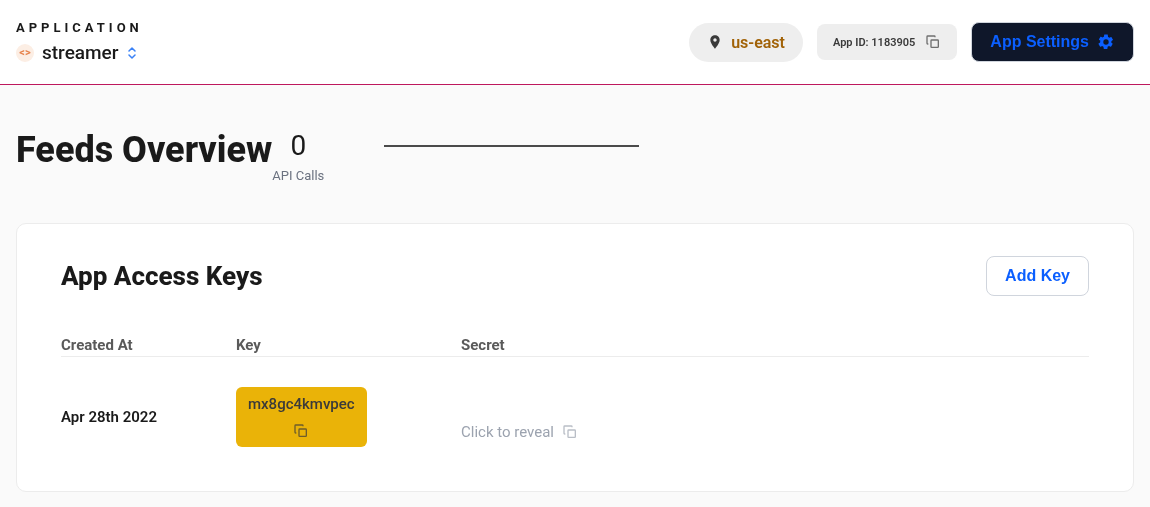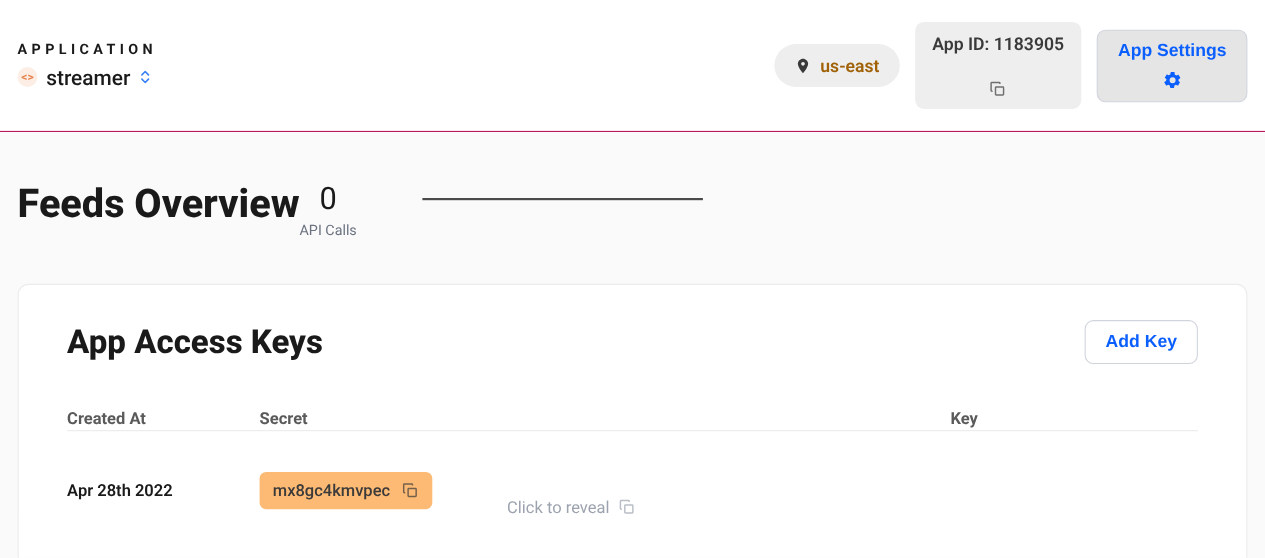--- a/index.html
+++ b/index.html
@@ -74,51 +74,48 @@
       padding: 10px 18px;
       background: #eeeeee;
       border-radius: 22px;
       font-size: 16px;
       font-weight: 600;
       color: #a16207;
     }
     .appid-chip {
       display: flex;
       align-items: center;
-      gap: 24px;
+      gap: 10px;
       padding: 10px 16px;
       background: #eeeeee;
       border-radius: 8px;
-      font-size: 16px;
+      font-size: 11px;
       font-weight: 600;
       color: #3a3a3a;
-      flex-direction: column;
     }
     .pin-icon {
       width: 16px;
       height: 16px;
     }
     .copy-icon {
       width: 16px;
       height: 16px;
       opacity: 0.7;
     }
     .settings-btn {
       display: flex;
-      align-items: center;
       gap: 8px;
       padding: 10px 18px;
-      background: #e5e5e5;
+      background: #0f172a;
       border: 1px solid #d0d5dd;
       border-radius: 8px;
       font-size: 16px;
       font-weight: 700;
       color: #0b5fff;
       cursor: pointer;
-      flex-direction: column;
     }
     .gear-icon {
       width: 18px;
       height: 18px;
     }
     .content {
       padding: 44px 16px 16px 16px;
     }
     .overview-row {
       display: flex;
@@ -163,21 +160,21 @@
       border-radius: 10px;
       padding: 32px 44px 44px 44px;
     }
     .card-header {
       display: flex;
       justify-content: space-between;
       align-items: center;
       margin-bottom: 40px;
     }
     .card-title {
-      font-size: 30px;
+      font-size: 26px;
       font-weight: 800;
       color: #1a1a1a;
     }
     .add-key-btn {
       padding: 10px 18px;
       background: #ffffff;
       border: 1px solid #d0d5dd;
       border-radius: 8px;
       font-size: 16px;
       font-weight: 700;
@@ -216,25 +213,26 @@
     }
     .td-created {
       font-weight: 600;
       color: #1a1a1a;
     }
     .key-badge {
       display: inline-flex;
       align-items: center;
       gap: 10px;
       padding: 8px 12px;
-      background: #fdba74;
+      background: #eab308;
       border-radius: 6px;
       font-size: 15px;
       color: #3a3a3a;
       font-weight: 500;
+      flex-direction: column;
     }
     .reveal {
       display: inline-flex;
       align-items: center;
       gap: 8px;
       font-size: 15px;
       color: #9ca3af;
       cursor: pointer;
       margin-top: 30px;
     }
@@ -295,22 +293,22 @@
   </div>
 
   <div class="card">
     <div class="card-header">
       <h2 class="card-title">App Access Keys</h2>
       <button class="add-key-btn">Add Key</button>
     </div>
     <div class="table">
       <div class="table-header">
         <div class="th col-created">Created At</div>
+        <div class="th col-key">Key</div>
         <div class="th col-secret">Secret</div>
-        <div class="th col-key">Key</div>
       </div>
       <div class="table-row">
         <div class="td col-created td-created">Apr 28th 2022</div>
         <div class="td col-key">
           <span class="key-badge">
             <span>mx8gc4kmvpec</span>
             <svg class="copy-icon" viewBox="0 0 24 24" fill="none" stroke="#3a3a3a" stroke-width="2">
               <rect x="9" y="9" width="11" height="11" rx="1"></rect>
               <path d="M5 15H4a1 1 0 0 1-1-1V4a1 1 0 0 1 1-1h10a1 1 0 0 1 1 1v1"></path>
             </svg>

